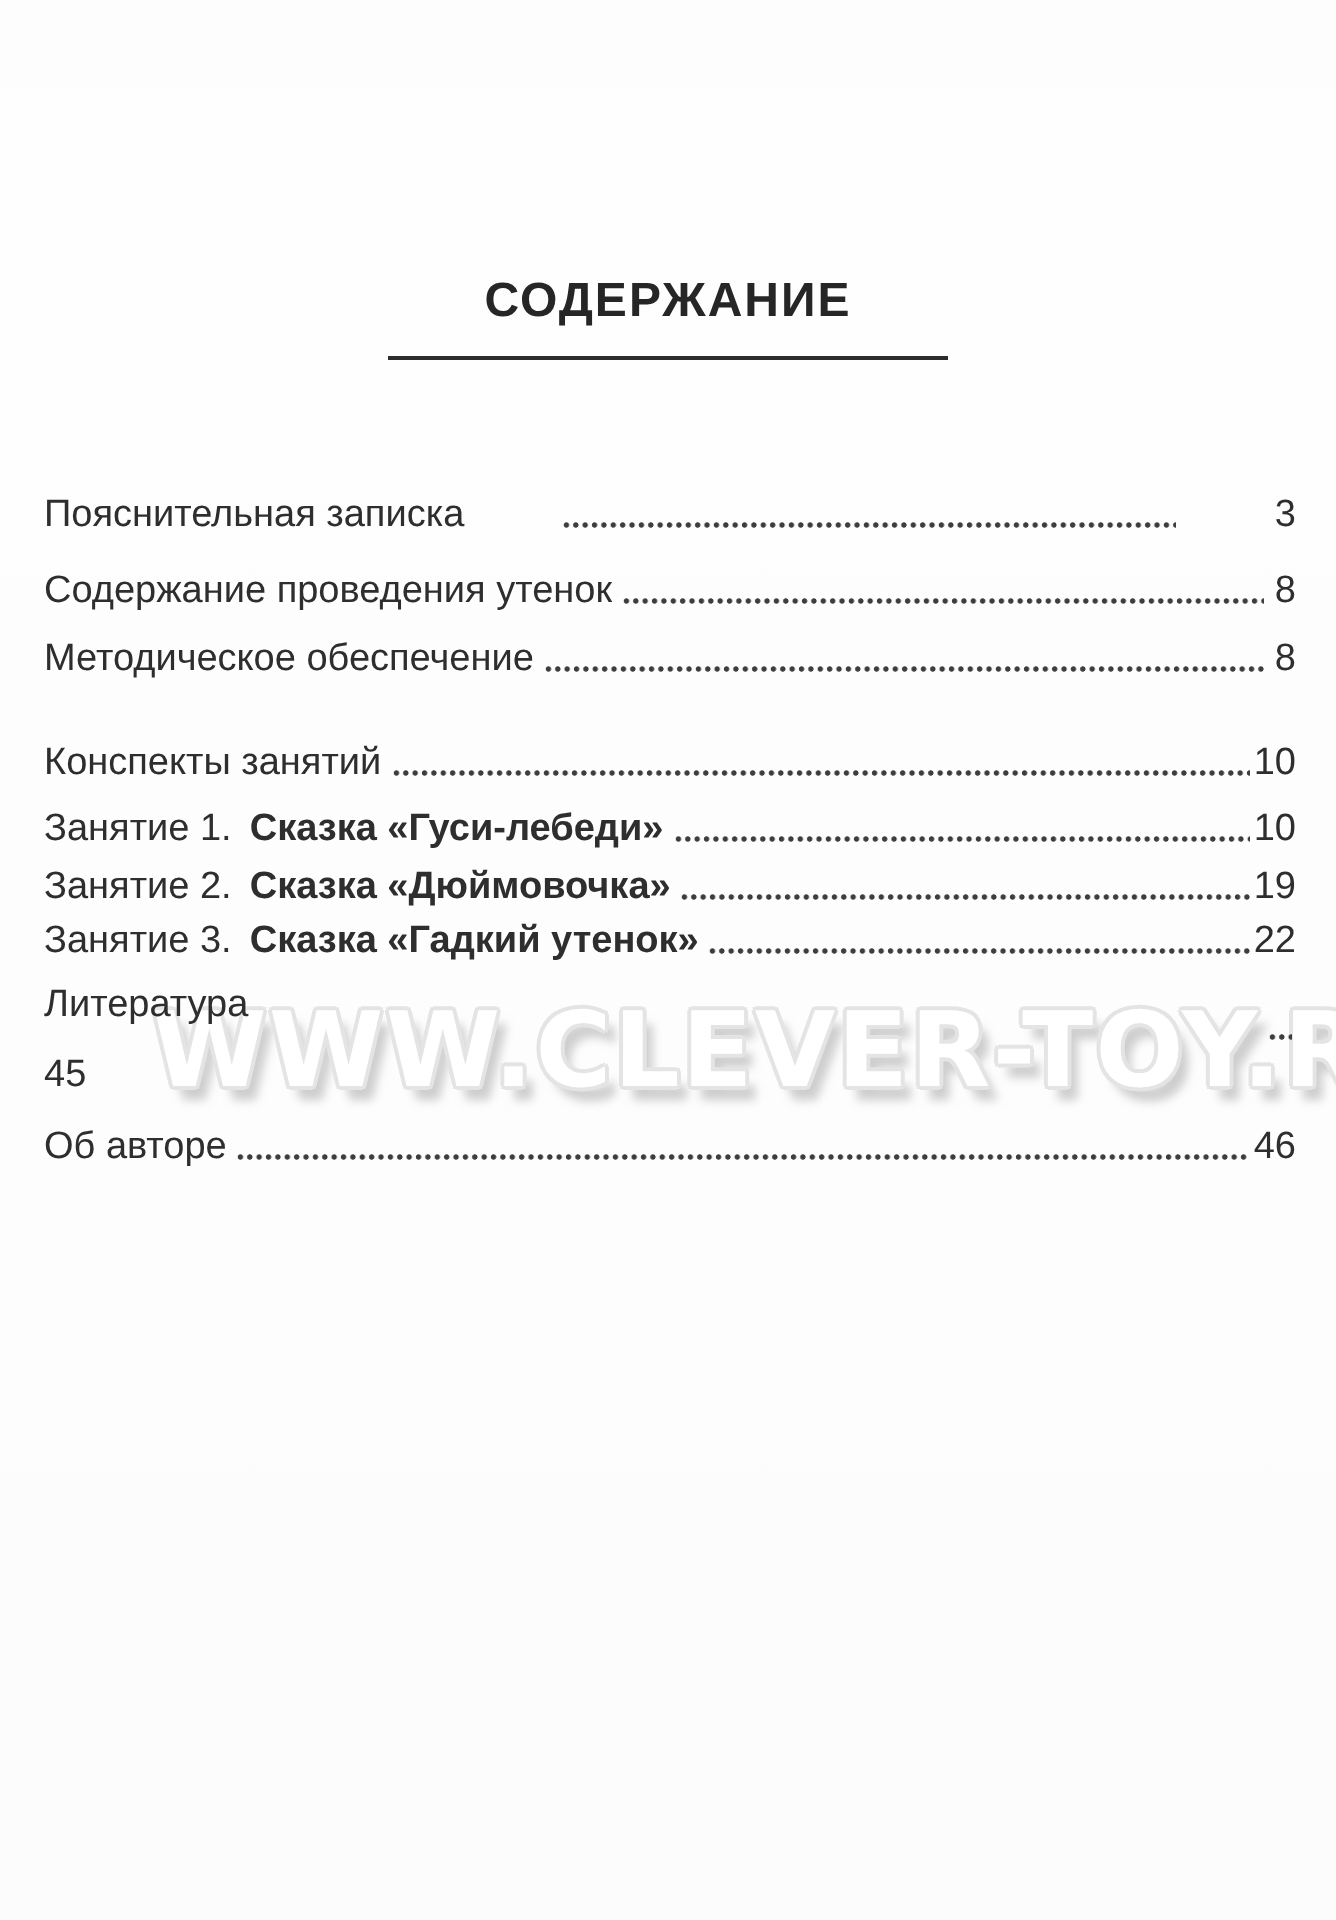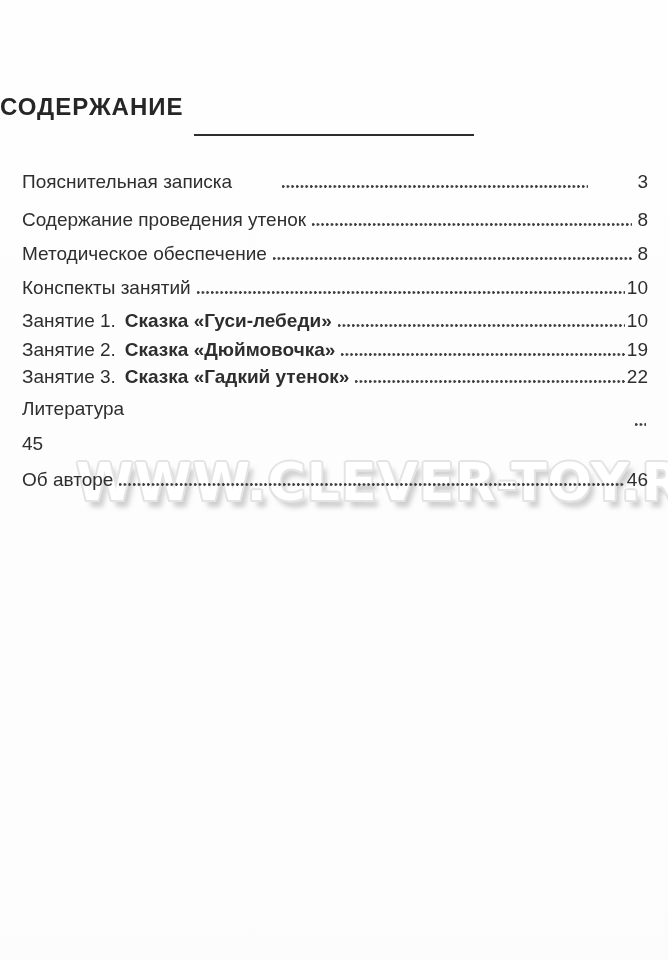--- a/index.html
+++ b/index.html
@@ -15,21 +15,22 @@
     position: relative;
     width: 668px;
     height: 960px;
     background: linear-gradient(180deg, #fefefe 0%, #fdfdfd 60%, #fcfcfc 100%);
   }
   
   .toc-header {
     position: relative;
     z-index: 2;
     padding-top: 92px;
-    text-align: left;
+    text-align: center;
+    margin-top: 44px;
   }
   .toc-title {
     font-size: 24px;
     font-weight: 700;
     letter-spacing: 1px;
     color: #262626;
     line-height: 30px;
   }
   .toc-rule {
     width: 280px;
@@ -63,24 +64,24 @@
     background-image: radial-gradient(circle at 2.2px 3.5px, #3d3d3d 1.15px, rgba(0,0,0,0) 1.55px);
     background-size: 4.7px 7px;
     background-repeat: repeat-x;
   }
   .pagenum {
     flex: 0 0 auto;
     text-align: right;
     min-width: 14px;
   }
   
-  .row-1  { margin-top: 34px; gap: 44px; }
+  .row-1  { margin-top: 66px; gap: 44px; }
   .row-2  { margin-top: 14px; }
   .row-3  { margin-top: 10px; }
-  .row-4  { margin-top: 10px; }
+  .row-4  { margin-top: 28px; }
   .row-5  { margin-top: 9px;  }
   .row-6  { margin-top: 5px;  }
   .row-7  { margin-top: 3px;  }
   .row-8  { margin-top: 5px;  }
   .row-9  { margin-top: 8px; flex-direction: column;  }
   .row-10 { margin-top: 12px; }
   
   .watermark {
     position: absolute;
     z-index: 1;

